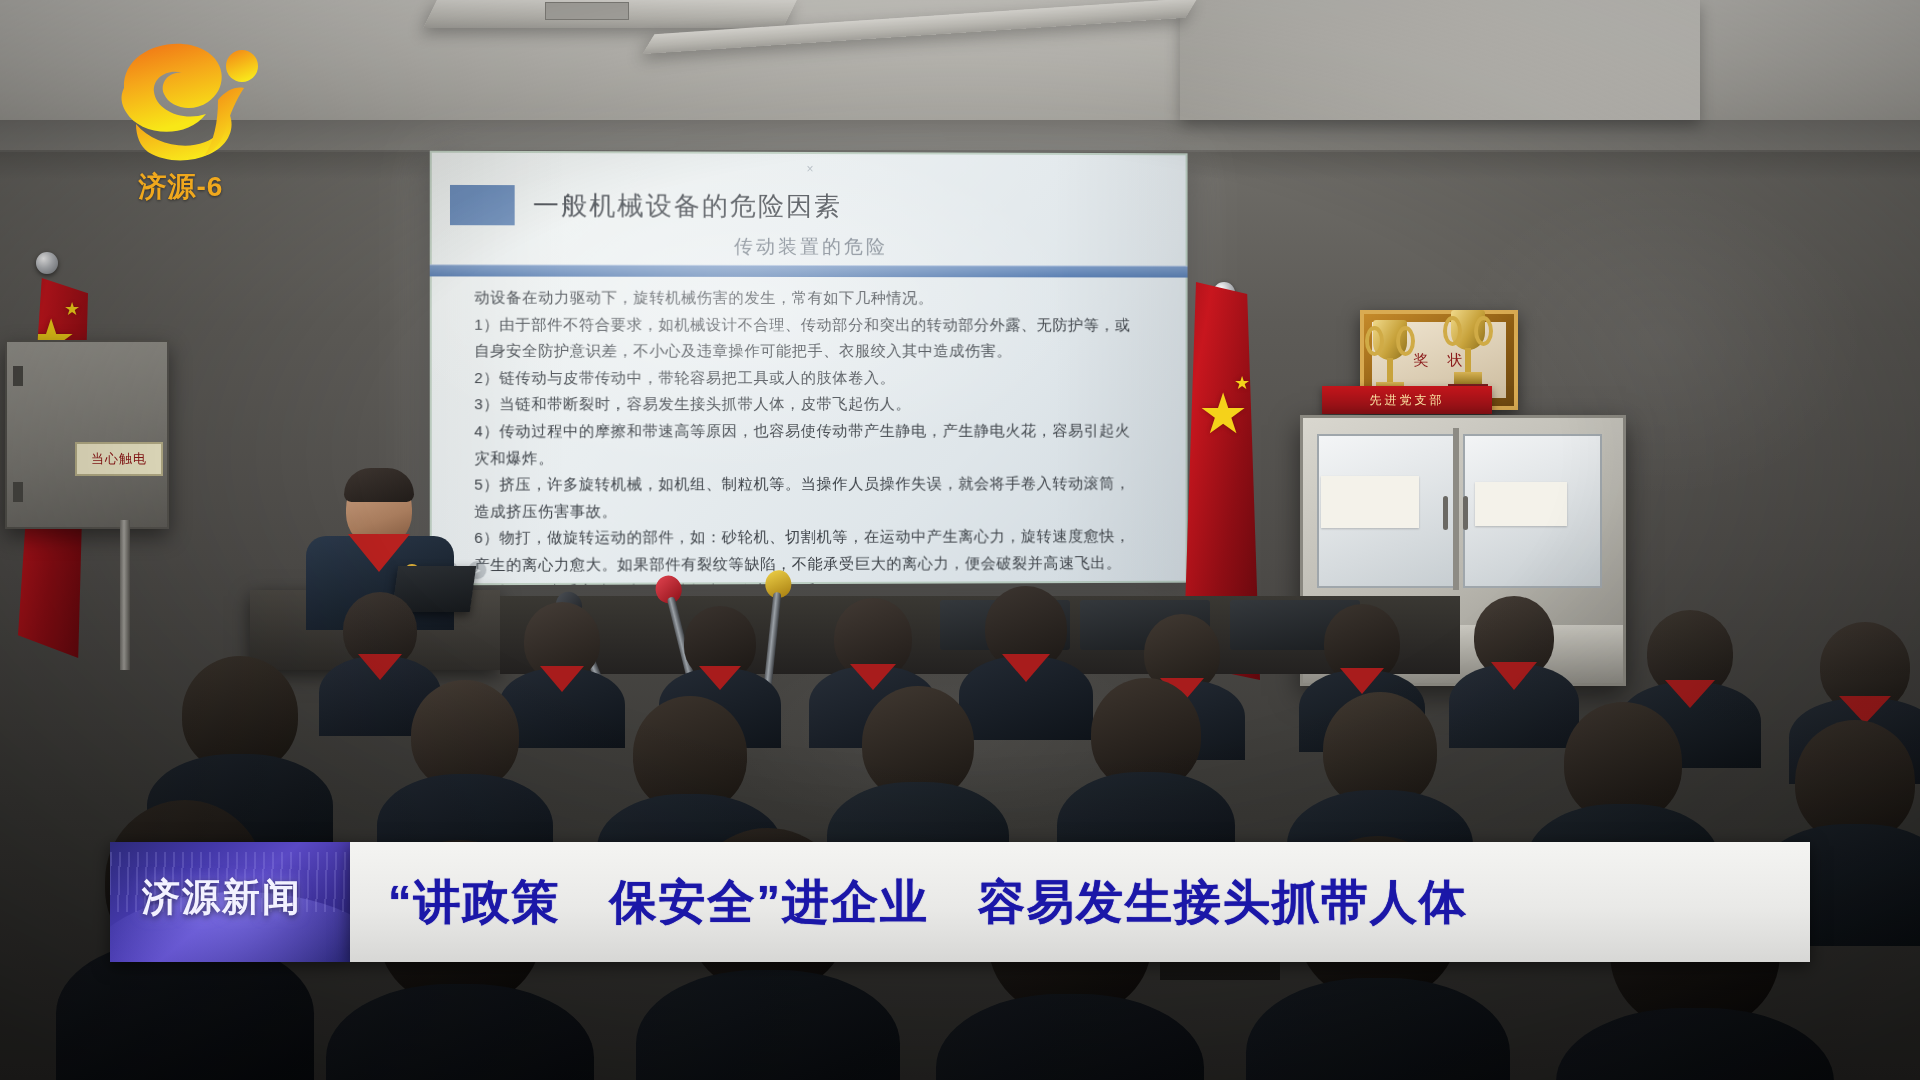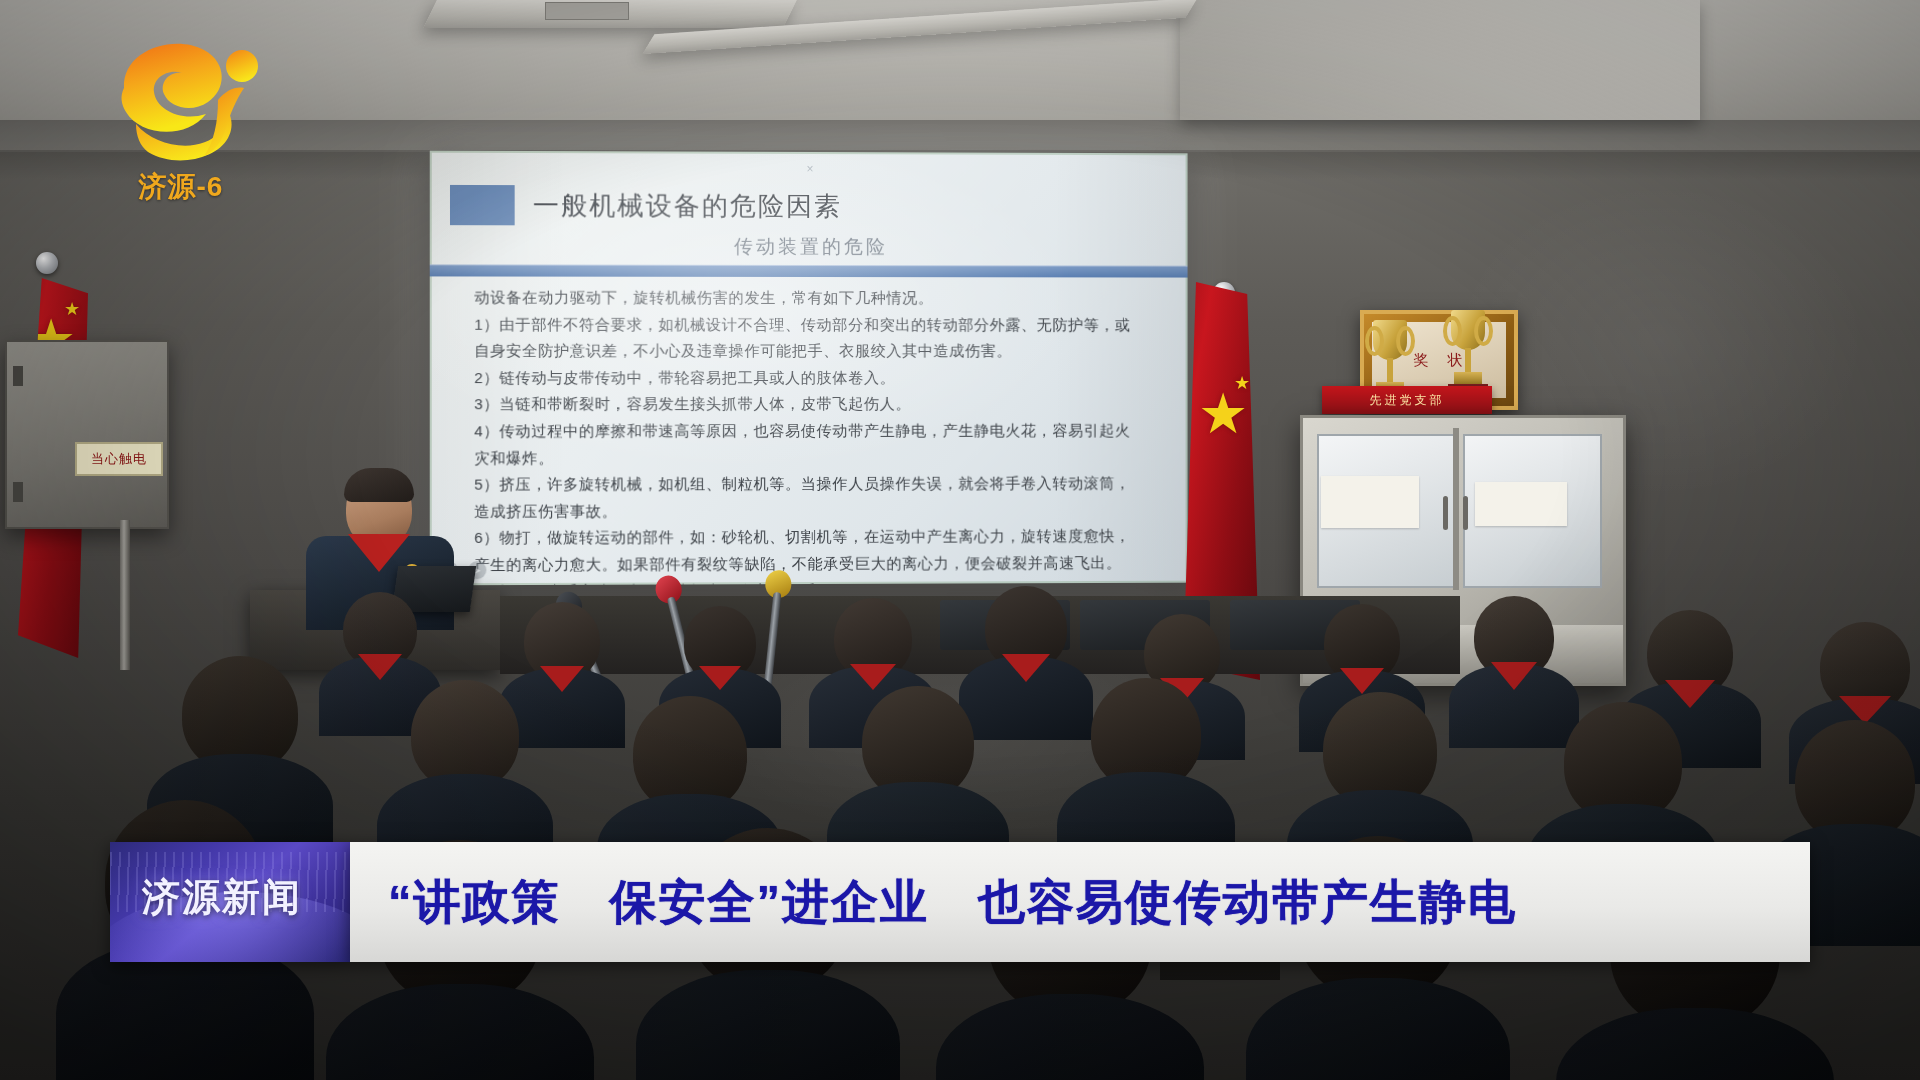--- a/index.html
+++ b/index.html
@@ -600,17 +600,17 @@
     </svg>
     <div class="logo-text">济源-6</div>
   </div>
 
   <div id="lower-third">
     <div id="prog-bug">
       <div class="bug-lines"></div>
       <div class="bug-text">济源新闻</div>
     </div>
     <div id="headline-bar">
-      <div id="headline">“讲政策　保安全”进企业　也容易使传动带产生静电</div>
+      <div id="headline">“讲政策　保安全”进企业　容易发生接头抓带人体</div>
     </div>
   </div>
 
 </div>
 
 </body></html>

